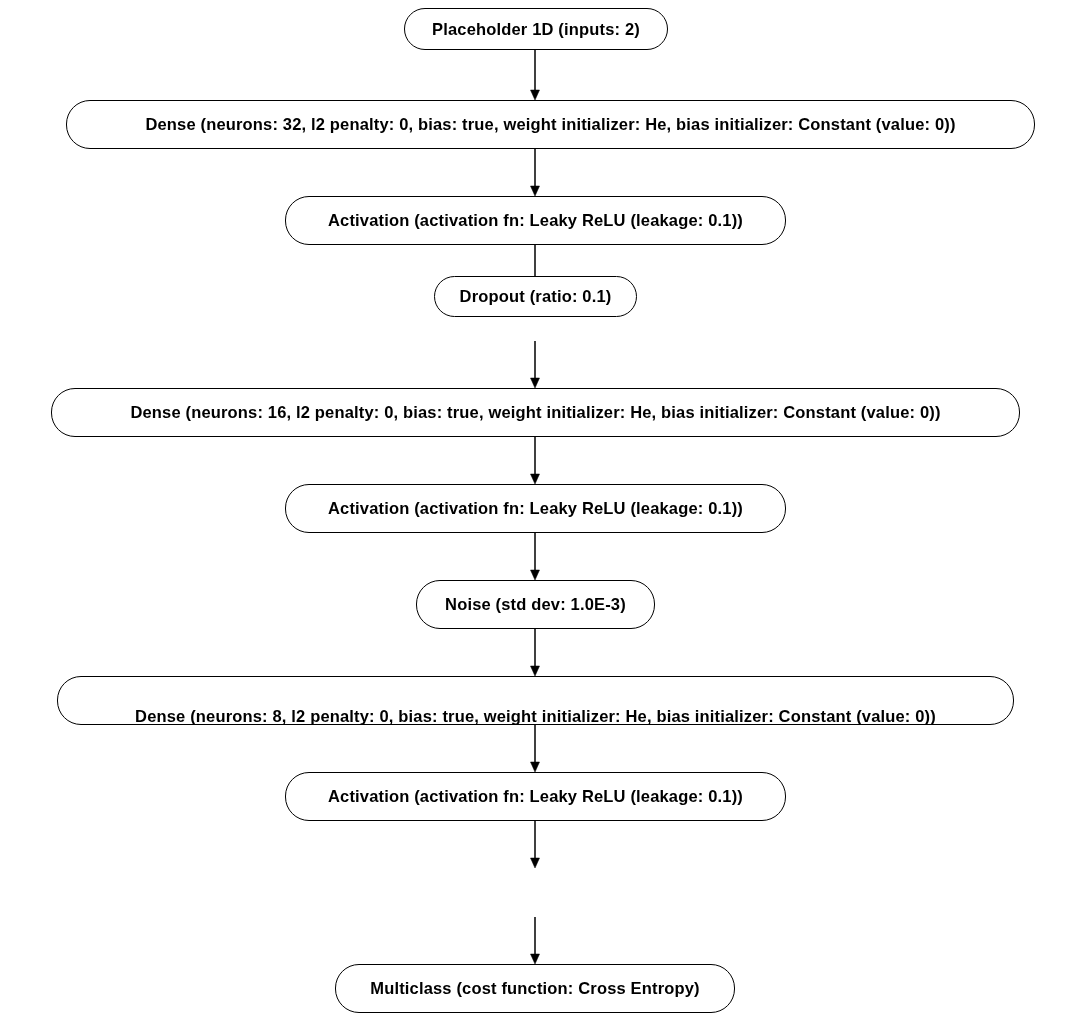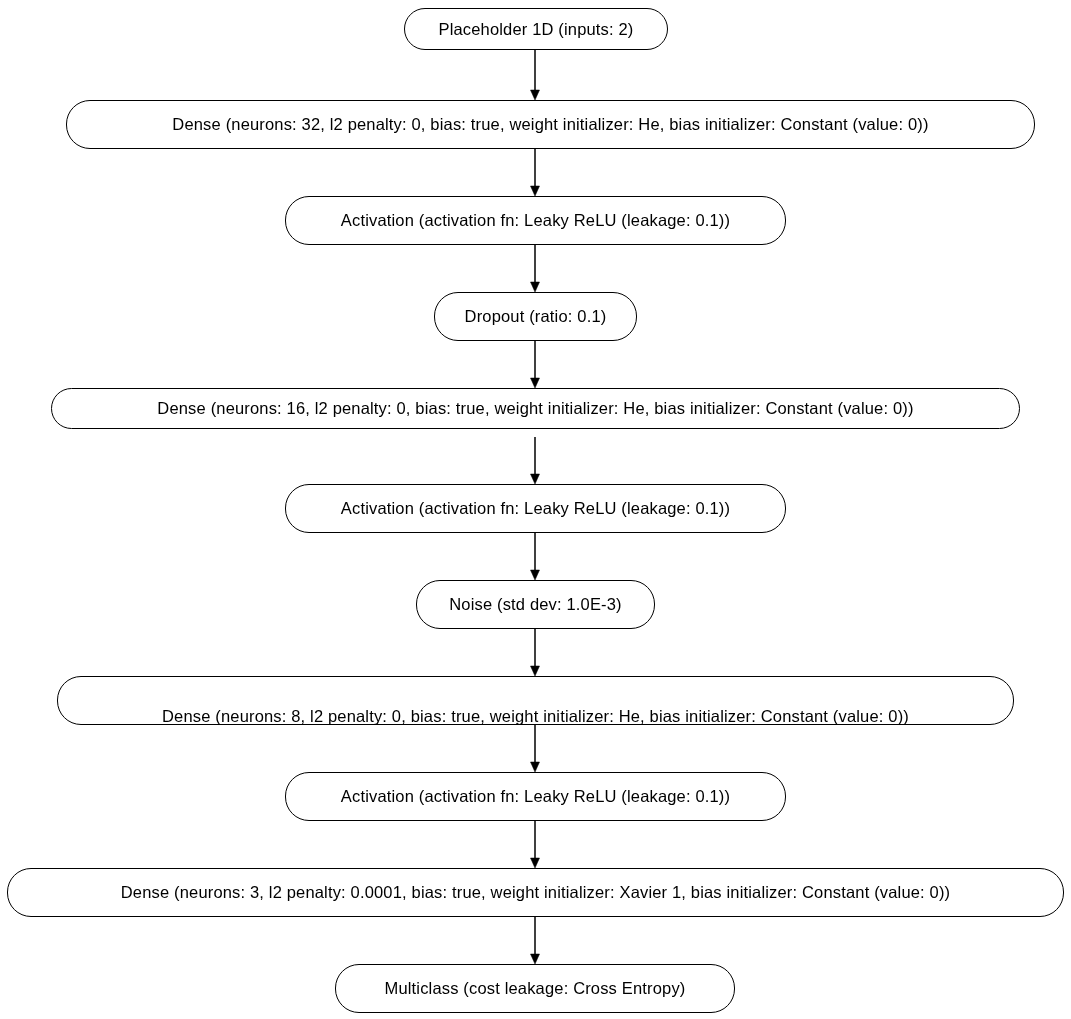--- a/index.html
+++ b/index.html
@@ -12,20 +12,21 @@
     height: 1019px;
     font-family: "Liberation Sans", sans-serif;
     color: #000000;
     overflow: hidden;
   }
   #graph {
     position: relative;
     width: 1071px;
     height: 1019px;
     background: #ffffff;
+    font-weight: bold;
   }
   .node {
     position: absolute;
     box-sizing: border-box;
     border: 1.4px solid #000000;
     border-radius: 24px;
     background: #ffffff;
     display: flex;
     align-items: center;
     justify-content: center;
@@ -114,37 +115,34 @@
     </div>
     <div class="node" style="left: 404px; top: 8px; width: 264px; height: 42px; border-color: rgb(0, 0, 0); background: rgb(255, 255, 255);">
       <span class="node-label">Placeholder 1D (inputs: 2)</span>
     </div>
     <div class="node" style="left: 66px; top: 100px; width: 969px; height: 49px; border-color: rgb(0, 0, 0); background: rgb(255, 255, 255);">
       <span class="node-label">Dense (neurons: 32, l2 penalty: 0, bias: true, weight initializer: He, bias initializer: Constant (value: 0))</span>
     </div>
     <div class="node" style="left: 285px; top: 196px; width: 501px; height: 49px; border-color: rgb(0, 0, 0); background: rgb(255, 255, 255);">
       <span class="node-label">Activation (activation fn: Leaky ReLU (leakage: 0.1))</span>
     </div>
-    <div class="node" style="left: 434px; top: 292px; width: 203px; height: 49px; border-color: rgb(0, 0, 0); background: rgb(255, 255, 255);">
+    <div class="node" style="left: 434px; top: 276px; width: 203px; height: 41px; border-color: rgb(0, 0, 0); background: rgb(255, 255, 255);">
       <span class="node-label">Dropout (ratio: 0.1)</span>
     </div>
-    <div class="node" style="left: 51px; top: 388px; width: 969px; height: 41px; border-color: rgb(0, 0, 0); background: rgb(255, 255, 255);">
+    <div class="node" style="left: 51px; top: 388px; width: 969px; height: 49px; border-color: rgb(0, 0, 0); background: rgb(255, 255, 255);">
       <span class="node-label">Dense (neurons: 16, l2 penalty: 0, bias: true, weight initializer: He, bias initializer: Constant (value: 0))</span>
     </div>
     <div class="node" style="left: 285px; top: 484px; width: 501px; height: 49px; border-color: rgb(0, 0, 0); background: rgb(255, 255, 255);">
       <span class="node-label">Activation (activation fn: Leaky ReLU (leakage: 0.1))</span>
     </div>
     <div class="node" style="left: 416px; top: 580px; width: 239px; height: 49px; border-color: rgb(0, 0, 0); background: rgb(255, 255, 255);">
       <span class="node-label">Noise (std dev: 1.0E-3)</span>
     </div>
     <div class="node" style="left: 57px; top: 676px; width: 957px; height: 49px; border-color: rgb(0, 0, 0); background: rgb(255, 255, 255); align-items: flex-end;">
       <span class="node-label">Dense (neurons: 8, l2 penalty: 0, bias: true, weight initializer: He, bias initializer: Constant (value: 0))</span>
     </div>
     <div class="node" style="left: 285px; top: 772px; width: 501px; height: 49px; border-color: rgb(0, 0, 0); background: rgb(255, 255, 255);">
       <span class="node-label">Activation (activation fn: Leaky ReLU (leakage: 0.1))</span>
     </div>
-    <div class="node" style="left: 7px; top: 868px; width: 1057px; height: 49px; border-color: rgb(0, 0, 0); background: rgb(255, 255, 255);">
-      <span class="node-label">Dense (neurons: 3, l2 penalty: 0.0001, bias: true, weight initializer: Xavier 1, bias initializer: Constant (value: 0))</span>
-    </div>
     <div class="node" style="left: 335px; top: 964px; width: 400px; height: 49px; border-color: rgb(0, 0, 0); background: rgb(255, 255, 255);">
-      <span class="node-label">Multiclass (cost leakage: Cross Entropy)</span>
+      <span class="node-label">Multiclass (cost function: Cross Entropy)</span>
     </div>
   </div>
 
 </body></html>

